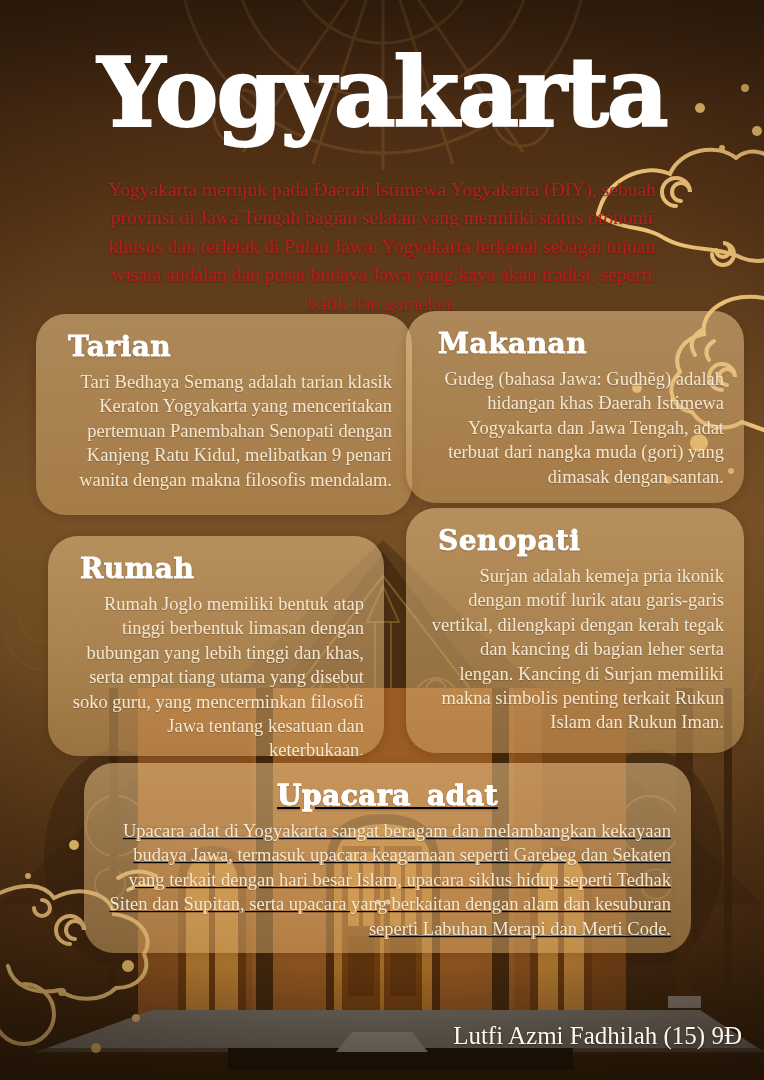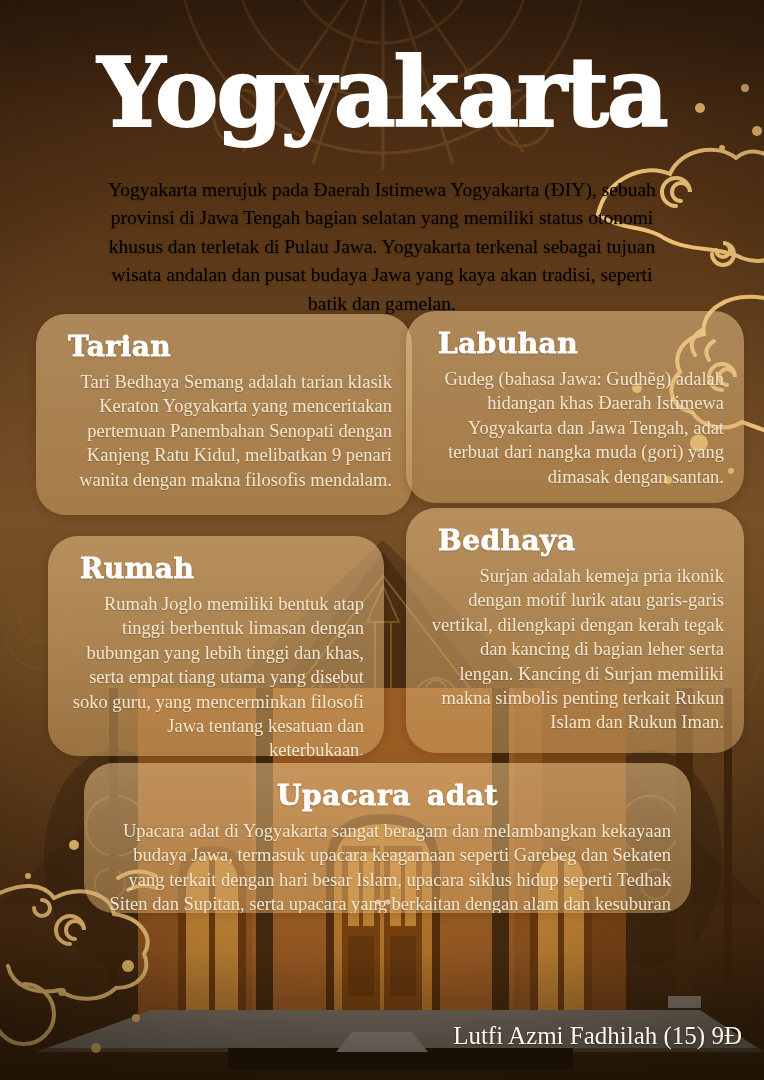--- a/index.html
+++ b/index.html
@@ -17,21 +17,21 @@
       linear-gradient(180deg, rgba(18,9,2,0.28) 0%, rgba(0,0,0,0) 10%, rgba(0,0,0,0) 88%, rgba(15,8,2,0.38) 100%);
   }
   .layer{position:absolute;inset:0;z-index:2;}
   .poster-title{
     position:absolute;top:34px;left:0;width:764px;text-align:center;
     font-family:"DejaVu Serif", serif;font-weight:bold;font-size:95px;line-height:1.25;
     color:#ffffff;letter-spacing:-2px;-webkit-text-stroke:2px #ffffff;margin:0;
   }
   .intro{
     position:absolute;top:176px;left:50%;transform:translateX(-50%);width:578px;
-    text-align:center;font-size:19.5px;line-height:1.46;color:#000000;margin:0;
+    text-align:center;font-size:19.5px;line-height:1.46;color:#b91c1c;margin:0;
     text-shadow:0 1px 2px rgba(40,20,5,0.35);
   }
   .card{
     position:absolute;box-sizing:border-box;border-radius:30px;
     background:linear-gradient(180deg, rgba(235,196,139,0.55), rgba(213,167,104,0.50));
     padding:15px 20px 10px 20px;overflow:hidden;
     box-shadow:0 2px 10px rgba(35,18,5,0.18);
   }
   .card h2{
     margin:0 0 6px 0;padding-left:12px;
@@ -41,21 +41,21 @@
   }
   .card p{
     margin:0;font-size:18.5px;line-height:1.32;color:#f4e8d2;
     text-shadow:0 1px 1px rgba(60,32,8,0.3);
     text-align:right;
   }
   .card-tarian  {left:36px; top:314px; width:376px; height:201px;}
   .card-makanan {left:406px;top:311px; width:338px; height:192px;}
   .card-rumah   {left:48px; top:536px; width:336px; height:220px;}
   .card-pakaian {left:406px;top:508px; width:338px; height:245px;}
-  .card-upacara {left:84px; top:763px; width:607px; height:150px;}
+  .card-upacara {left:84px; top:763px; width:607px; height:190px;text-decoration:underline;}
   .card-upacara h2{text-align:center;padding-left:0;word-spacing:6px;}
   .card-upacara p{font-size:18.5px;}
   .credit{
     position:absolute;top:1022px;right:22px;margin:0;
     font-size:25px;color:#fdf8ee;text-shadow:0 1px 2px rgba(20,10,2,0.5);
   }
 </style>
 </head>
 <body>
 
@@ -193,31 +193,31 @@
   <h1 class="poster-title">Yogyakarta</h1>
 
   <p class="intro">Yogyakarta merujuk pada Đaerah Istimewa Yogyakarta (ĐIY), sebuah provinsi di Jawa Tengah bagian selatan yang memiliki status otonomi khusus dan terletak di Pulau Jawa. Yogyakarta terkenal sebagai tujuan wisata andalan dan pusat budaya Jawa yang kaya akan tradisi, seperti batik dan gamelan.</p>
 
   <section class="card card-tarian">
     <h2>Tarian</h2>
     <p>Tari Bedhaya Semang adalah tarian klasik Keraton Yogyakarta yang menceritakan pertemuan Panembahan Senopati dengan Kanjeng Ratu Kidul, melibatkan 9 penari wanita dengan makna filosofis mendalam.</p>
   </section>
 
   <section class="card card-makanan">
-    <h2>Labuhan</h2>
+    <h2>Makanan</h2>
     <p>Gudeg (bahasa Jawa: Gudhĕg) adalah hidangan khas Đaerah Istimewa Yogyakarta dan Jawa Tengah, adat terbuat dari nangka muda (gori) yang dimasak dengan santan.</p>
   </section>
 
   <section class="card card-rumah">
     <h2>Rumah</h2>
     <p>Rumah Joglo memiliki bentuk atap tinggi berbentuk limasan dengan bubungan yang lebih tinggi dan khas, serta empat tiang utama yang disebut soko guru, yang mencerminkan filosofi Jawa tentang kesatuan dan keterbukaan.</p>
   </section>
 
   <section class="card card-pakaian">
-    <h2>Bedhaya</h2>
+    <h2>Senopati</h2>
     <p>Surjan adalah kemeja pria ikonik dengan motif lurik atau garis-garis vertikal, dilengkapi dengan kerah tegak dan kancing di bagian leher serta lengan. Kancing di Surjan memiliki makna simbolis penting terkait Rukun Islam dan Rukun Iman.</p>
   </section>
 
   <section class="card card-upacara">
     <h2>Upacara adat</h2>
     <p>Upacara adat di Yogyakarta sangat beragam dan melambangkan kekayaan budaya Jawa, termasuk upacara keagamaan seperti Garebeg dan Sekaten yang terkait dengan hari besar Islam, upacara siklus hidup seperti Tedhak Siten dan Supitan, serta upacara yang berkaitan dengan alam dan kesuburan seperti Labuhan Merapi dan Merti Code.</p>
   </section>
 
   <p class="credit">Lutfi Azmi Fadhilah (15) 9Đ</p>
 

